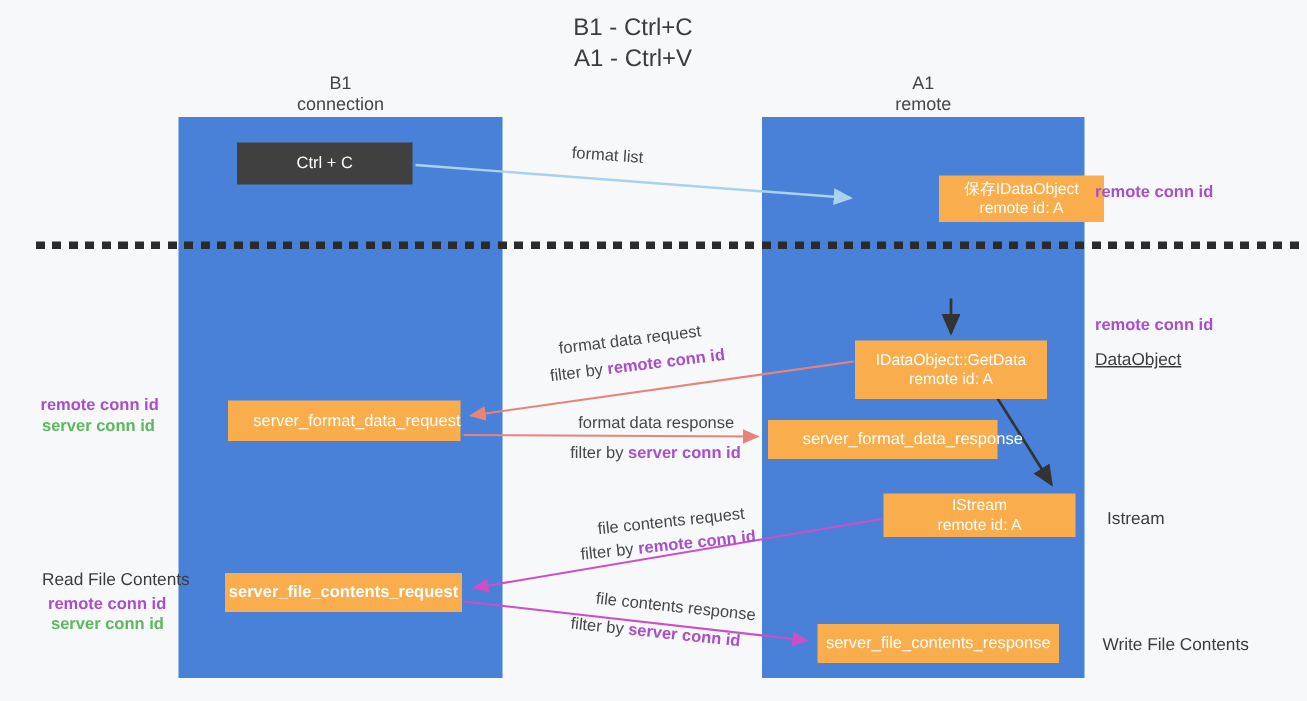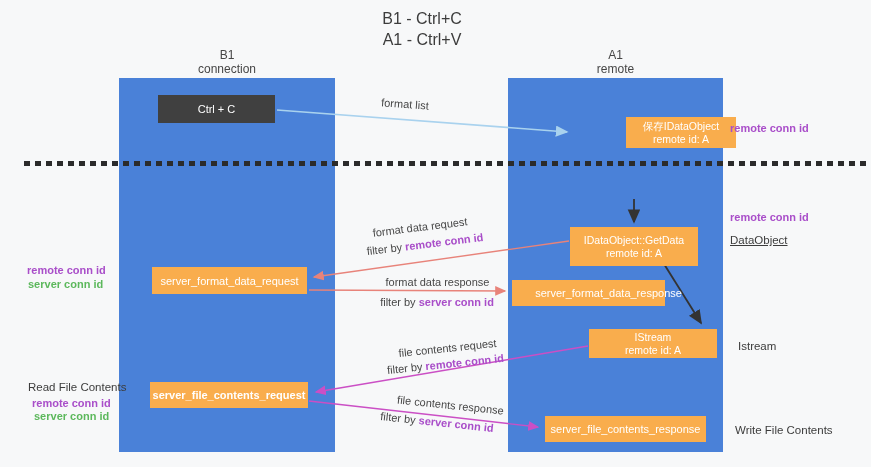--- a/index.html
+++ b/index.html
@@ -95,21 +95,21 @@
     <span>保存IDataObject</span>
     <span>remote id: A</span>
   </div>
 
 
   <div class="abs box orange two" style="left:570px;top:227px;width:128px;height:39px;">
     <span>IDataObject::GetData</span>
     <span>remote id: A</span>
   </div>
 
-  <div class="abs box orange" style="left:152px;top:267px;width:155px;height:27px;">
+  <div class="abs box orange" style="left:152px;top:267px;width:155px;height:27px;align-items:flex-end;">
     <span>server_format_data_request</span>
   </div>
 
   <div class="abs box orange" style="left:512px;top:280px;width:153px;height:26px;padding-left:40px;">
     <span>server_format_data_response</span>
   </div>
 
   <div class="abs box orange two" style="left:589px;top:329px;width:128px;height:29px;">
     <span>IStream</span>
     <span>remote id: A</span>

